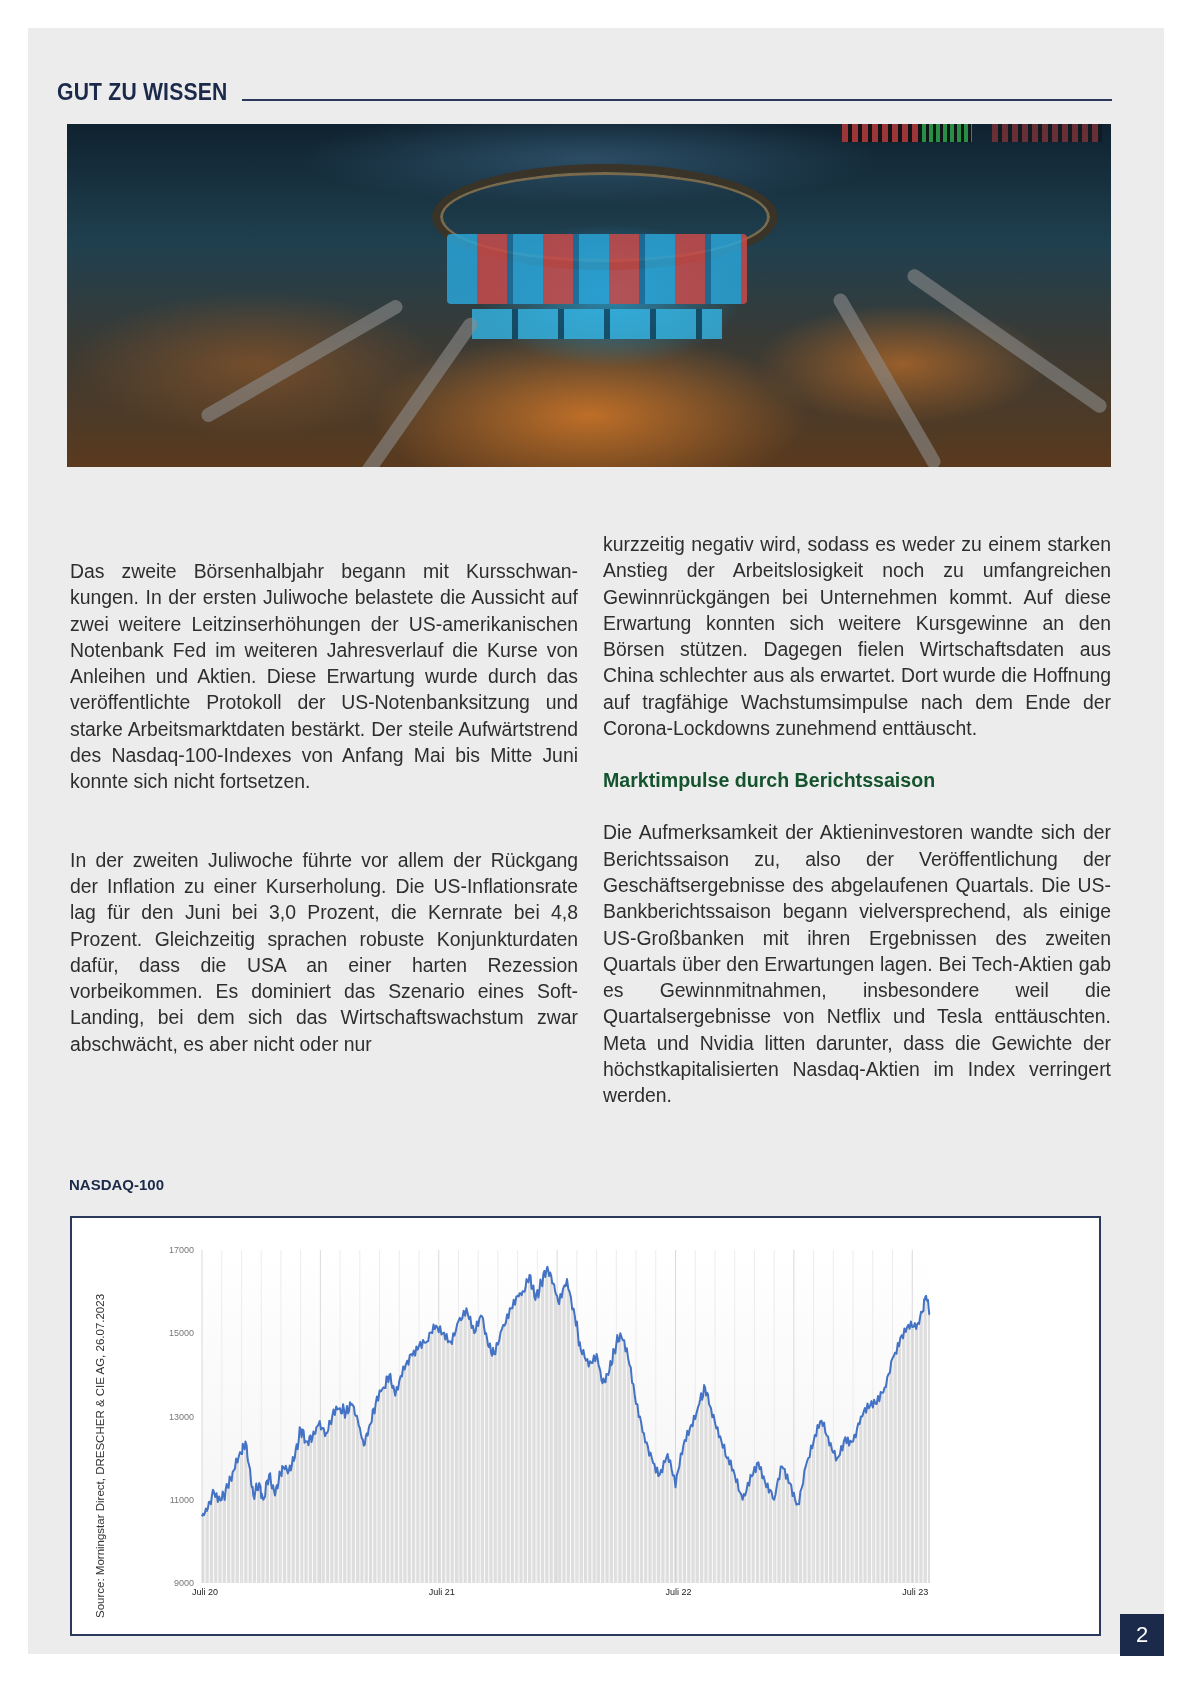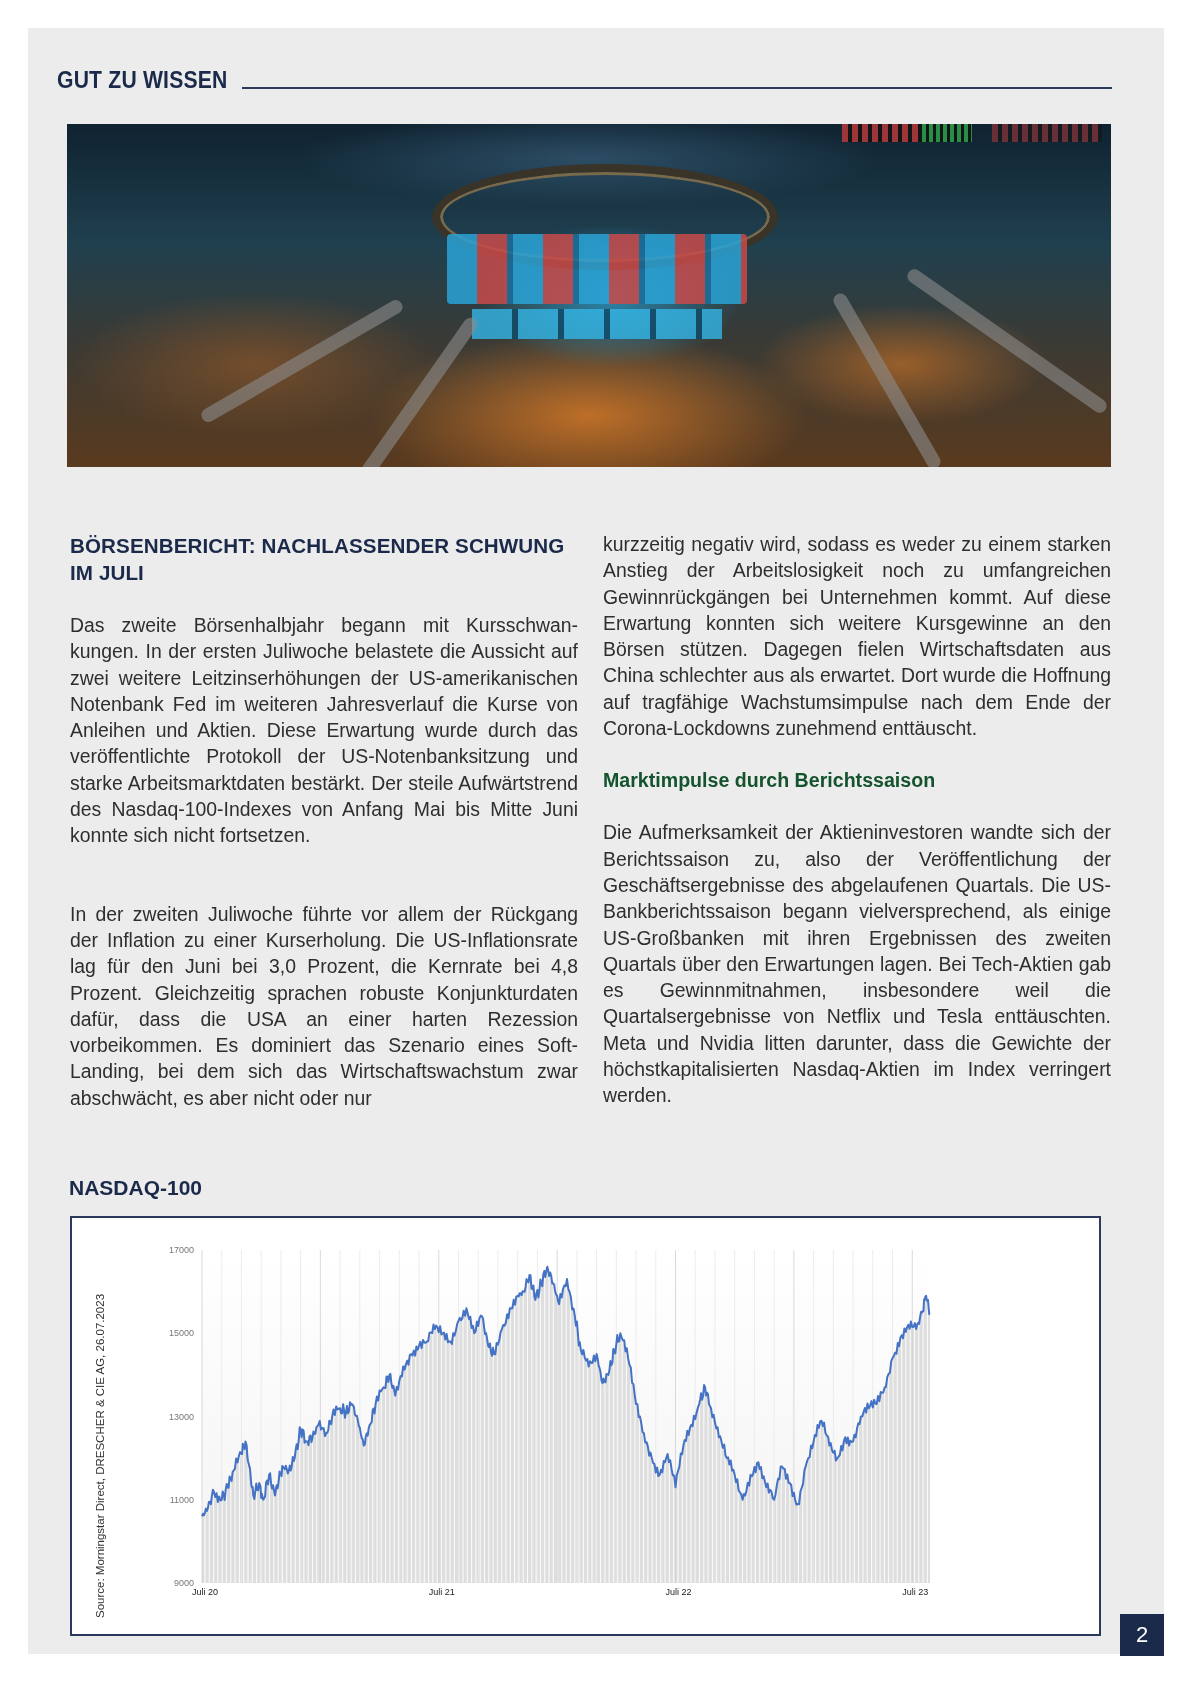--- a/index.html
+++ b/index.html
@@ -1,18 +1,18 @@
 <!DOCTYPE html>
 <html><head>
 <meta charset="utf-8">
 <style>
   html, body { margin: 0; padding: 0; background: #ffffff; }
   body { width: 1190px; height: 1683px; position: relative; font-family: "Liberation Sans", sans-serif; }
   .page { position: absolute; left: 28px; top: 28px; width: 1136px; height: 1626px; background: #ececec; }
-  .section-head { position: absolute; left: 29px; top: 39px; display: flex; align-items: flex-end; width: 1055px; }
+  .section-head { position: absolute; left: 29px; top: 51px; display: flex; align-items: flex-end; width: 1055px; }
   .section-title { font-family: "Liberation Sans", sans-serif; font-weight: 700; font-size: 23px; color: #1b2a4a; letter-spacing: 0.2px; white-space: nowrap; transform: scaleX(0.92); transform-origin: left bottom; }
   .section-rule { flex: 1; height: 2px; background: #2b3a5c; margin-left: 0px; margin-bottom: 5px; }
   .hero { position: absolute; left: 39px; top: 96px; width: 1044px; height: 343px; overflow: hidden;
     background:
       radial-gradient(ellipse 18% 30% at 52% 50%, rgba(40,160,210,0.75), rgba(0,0,0,0) 70%),
       radial-gradient(ellipse 30% 35% at 50% 85%, rgba(210,120,40,0.85), rgba(0,0,0,0) 70%),
       radial-gradient(ellipse 20% 25% at 80% 70%, rgba(190,110,40,0.7), rgba(0,0,0,0) 70%),
       radial-gradient(ellipse 25% 30% at 18% 70%, rgba(150,90,40,0.6), rgba(0,0,0,0) 70%),
       radial-gradient(ellipse 40% 20% at 50% 10%, rgba(60,100,130,0.6), rgba(0,0,0,0) 70%),
       linear-gradient(180deg, #0f2230 0%, #20404f 35%, #3b3a34 65%, #5a3a1e 100%); }
@@ -22,21 +22,21 @@
   .hero .desk { position: absolute; height: 14px; background: #8c8c8c; opacity: 0.6; border-radius: 7px; }
   .hero .ticker { position: absolute; top: 0; height: 18px; background: repeating-linear-gradient(90deg, #c03a3a 0 6px, #111 6px 10px); opacity: 0.8; }
   .hero .ticker.g { background: repeating-linear-gradient(90deg, #2fa84a 0 4px, #111 4px 7px); }
   .col { position: absolute; top: 504px; width: 508px; color: #2e2e2e; font-family: "Liberation Sans", sans-serif; font-size: 19.4px; line-height: 26.3px; }
   .col-left { left: 42px; }
   .col-right { left: 575px; top: 503px; }
   .col p { margin: 0; text-align: justify; hyphens: manual; }
   .article-title { margin: 0; font-weight: 700; font-size: 20.6px; line-height: 27px; color: #1b2a4a; letter-spacing: 0.1px; }
   .subhead { margin: 0; font-weight: 700; font-size: 19.6px; line-height: 26px; color: #14532d; }
   .gap { height: 26px; }
-  .chart-title { position: absolute; left: 41px; top: 1148px; font-weight: 700; font-size: 21px; color: #1b2a4a; text-align: center; }
+  .chart-title { position: absolute; left: 41px; top: 1148px; font-weight: 700; font-size: 15px; color: #1b2a4a; text-align: center; }
   .chart-box { position: absolute; left: 42px; top: 1188px; width: 1031px; height: 420px; background: #ffffff; border: 2.5px solid #2b3a5c; box-sizing: border-box; }
   .chart-box svg { position: absolute; left: 0; top: 0; }
   .source { position: absolute; left: 22px; top: 400px; transform: rotate(-90deg); transform-origin: left top; white-space: nowrap; font-size: 11.5px; color: #333; font-family: "Liberation Sans", sans-serif; }
   .page-num { position: absolute; left: 1120px; top: 1614px; width: 44px; height: 42px; background: #1b2a4a; color: #ffffff; font-size: 22px; display: flex; align-items: center; justify-content: center; font-family: "Liberation Sans", sans-serif; }
 </style>
 </head>
 <body>
 
 <div class="page">
 
@@ -52,24 +52,20 @@
     <div class="ring"></div>
     <div class="screens"></div>
     <div class="screens2"></div>
     <div class="desk" style="left:120px; top:230px; width:230px; transform:rotate(-30deg);"></div>
     <div class="desk" style="left:250px; top:270px; width:200px; transform:rotate(-55deg);"></div>
     <div class="desk" style="left:720px; top:250px; width:200px; transform:rotate(60deg);"></div>
     <div class="desk" style="left:820px; top:210px; width:240px; transform:rotate(35deg);"></div>
   </div>
 
   <div class="col col-left">
-    <h2 class="article-title">
-      <span>BÖRSENBERICHT: NACHLASSENDER SCHWUNG</span><br>
-      <span>IM JULI</span>
-    </h2>
     <div class="gap"></div>
     <p>Das zweite Börsenhalbjahr begann mit Kursschwan­kungen. In der ersten Juliwoche belastete die Aussicht auf zwei weitere Leitzinserhöhungen der US-ameri­kanischen Notenbank Fed im weiteren Jahresverlauf die Kurse von Anleihen und Aktien. Diese Erwartung wurde durch das veröffentlichte Protokoll der US-Notenbanksitzung und starke Arbeitsmarktdaten bestärkt. Der steile Aufwärtstrend des Nasdaq-100-Indexes von Anfang Mai bis Mitte Juni konnte sich nicht fortsetzen.</p>
     <div class="gap"></div>
     <div class="gap"></div>
     <p>In der zweiten Juliwoche führte vor allem der Rück­gang der Inflation zu einer Kurserholung. Die US-In­flationsrate lag für den Juni bei 3,0 Prozent, die Kern­rate bei 4,8 Prozent. Gleichzeitig sprachen robuste Konjunkturdaten dafür, dass die USA an einer harten Rezession vorbeikommen. Es dominiert das Szena­rio eines Soft-Landing, bei dem sich das Wirtschafts­wachstum zwar abschwächt, es aber nicht oder nur</p>
   </div>
 
   <div class="col col-right">
     <p>kurzzeitig negativ wird, sodass es weder zu einem starken Anstieg der Arbeitslosigkeit noch zu um­fangreichen Gewinnrückgängen bei Unternehmen kommt. Auf diese Erwartung konnten sich weitere Kursgewinne an den Börsen stützen. Dagegen fie­len Wirtschaftsdaten aus China schlechter aus als erwartet. Dort wurde die Hoffnung auf tragfähige Wachstumsimpulse nach dem Ende der Corona-Lockdowns zunehmend enttäuscht.</p>
     <div class="gap"></div>

